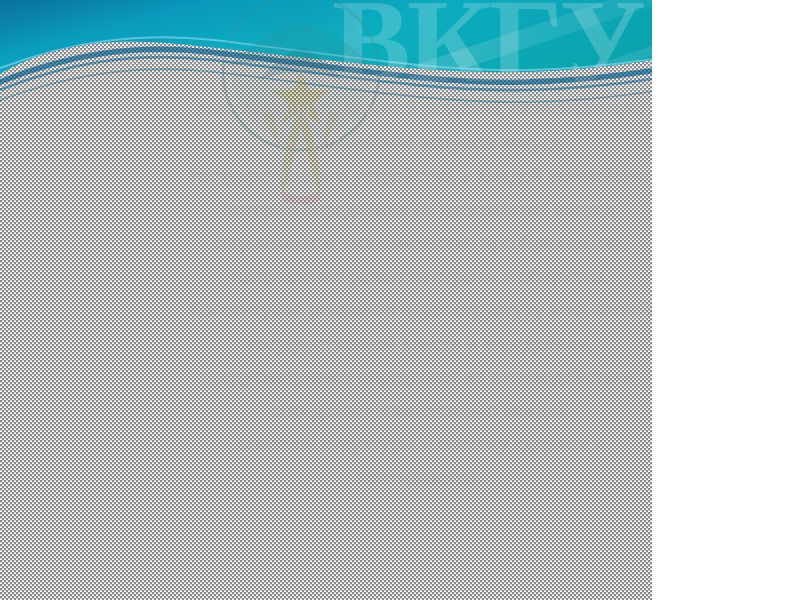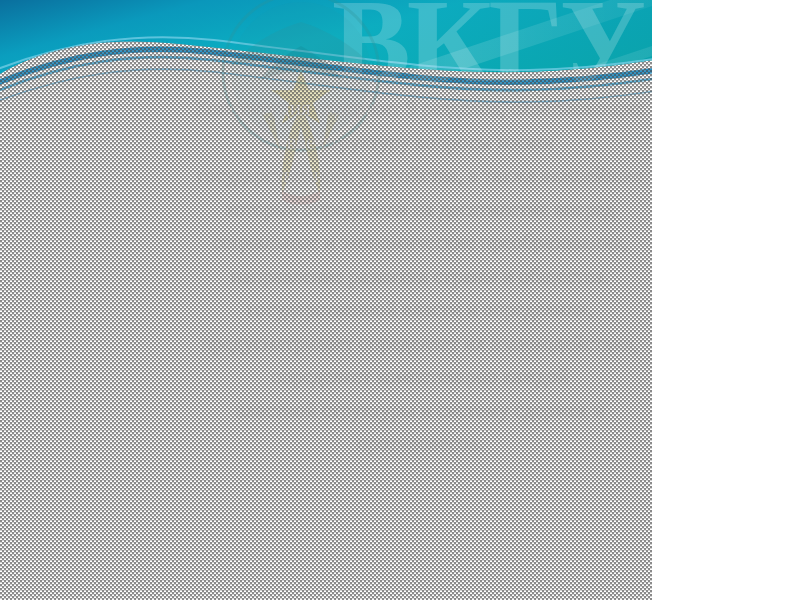--- a/index.html
+++ b/index.html
@@ -156,25 +156,26 @@
                C110,160 114,186 124,208 C126,176 118,146 105,120 Z" fill="#d8c96a" opacity="0.62"></path>
       <path d="M66,128 C78,150 88,172 94,196 C84,170 80,146 78,126 Z" fill="#cdbf63" opacity="0.45"></path>
       <path d="M144,128 C132,150 122,172 116,196 C126,170 130,146 132,126 Z" fill="#cdbf63" opacity="0.45"></path>
 
       <path d="M86,204 C96,212 114,212 124,204 L124,214 C114,220 96,220 86,214 Z" fill="#c2564f" opacity="0.30"></path>
     </svg>
   </div>
 
   <div class="body-block">
     <span class="line">Конституция содержит 9 разделов, охватывающих</span>
-    <span class="line">все структуру вопросы жизни</span>
-    <span class="line">государственного устройства, а также важнейшие</span>
+    <span class="line">все важнейшие вопросы вперед</span>
+    <span class="line">государственного устройства, а каждой важнейшие</span>
     <span class="line">которые определили на десятилетия вперед</span>
     <span class="line">социальные и экономические преобразования,</span>
     <span class="line">направление развития страны и общества.</span>
+    <span class="line">Конституция регламентирует структуру всех ветвей</span>
     <span class="line">государственной власти и определили,</span>
     <span class="line">предусматривает определяет их взаимодействия,</span>
     <span class="line">определяет компетенцию каждой</span>
     <span class="line">властной структуры и систему сдержек и</span>
     <span class="line">противовесов.</span>
   </div>
 
   <svg class="art-layer" viewBox="0 0 800 600" preserveAspectRatio="none" aria-hidden="true" style="position:absolute;left:0;top:0;">
     <defs>
       <pattern id="halftone" width="4" height="4" patternUnits="userSpaceOnUse">

